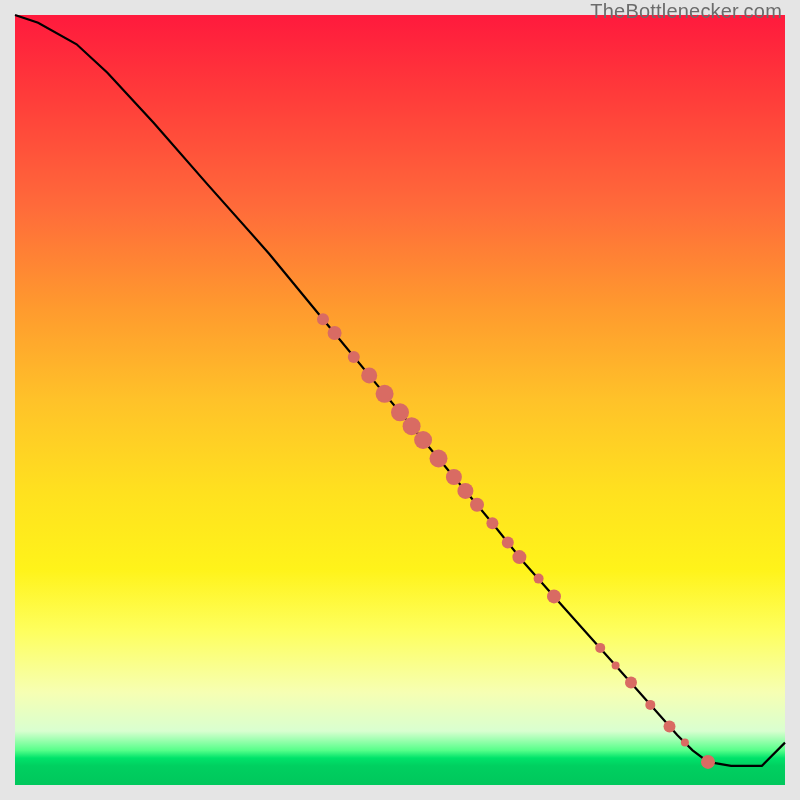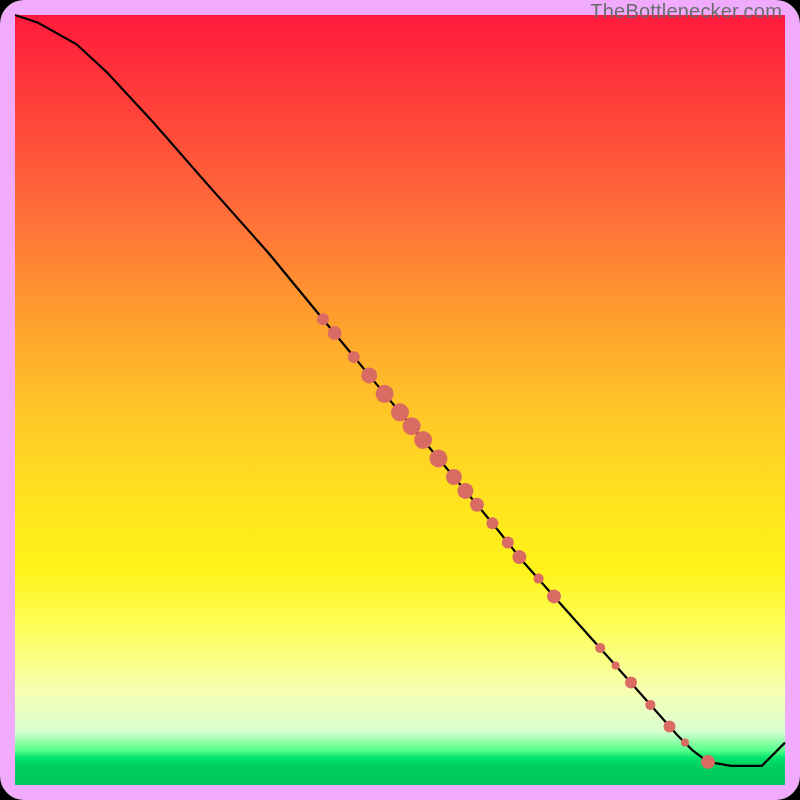--- a/index.html
+++ b/index.html
@@ -8,22 +8,21 @@
     width: 800px;
     height: 800px;
     background: #000;
     overflow: hidden;
     font-family: Arial, Helvetica, sans-serif;
   }
   .stage {
     position: relative;
     width: 800px;
     height: 800px;
-    background: #f0abfc;
-    border-radius: 24px;
+    background: #e5e5e5;
   }
   .plot {
     position: absolute;
     left: 15px;
     top: 15px;
     width: 770px;
     height: 770px;
     
     background: linear-gradient(
       to bottom,

